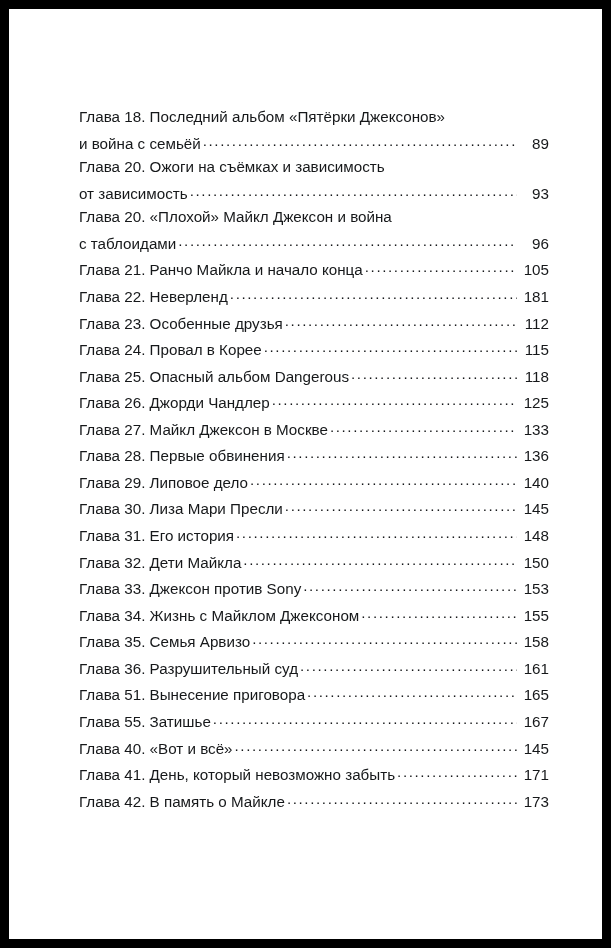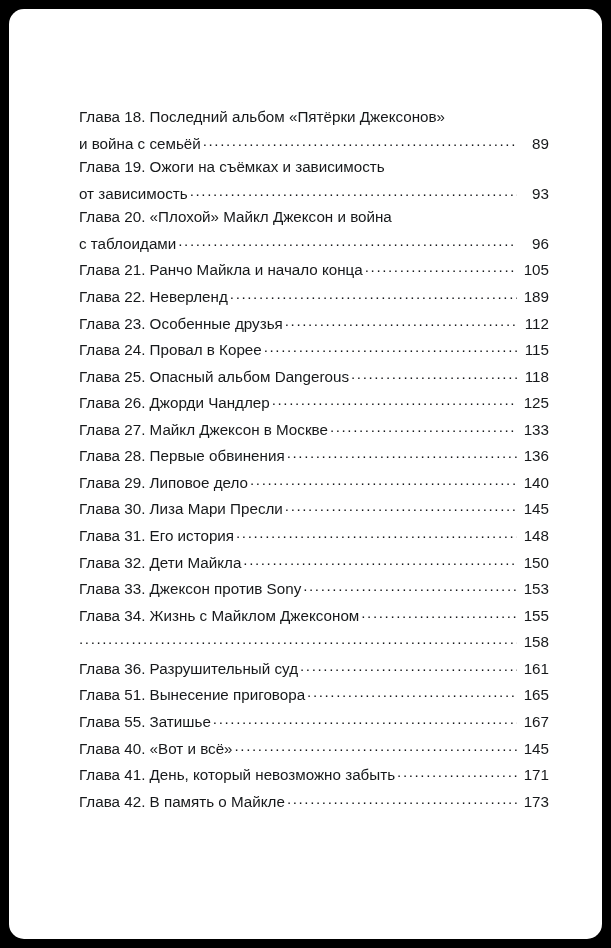--- a/index.html
+++ b/index.html
@@ -13,21 +13,20 @@
     font-family: "Liberation Sans", sans-serif;
   }
   .page {
     position: absolute;
     left: 9px;
     top: 9px;
     width: 593px;
     height: 930px;
     background: #ffffff;
     overflow: hidden;
-    border-radius: 15px;
   }
   .toc {
     position: absolute;
     left: 70px;
     top: 96px;
     width: 470px;
   }
   .toc-entry {
     display: flex;
     align-items: flex-end;
@@ -77,21 +76,21 @@
   <div class="toc" id="toc">
       <div class="toc-entry two-line">
         <div class="line1">Глава 18. Последний альбом «Пятёрки Джексонов»</div>
         <div class="line2">
           <span class="title">и война с семьёй</span>
           <span class="dots">...........................................................................................................................................</span>
           <span class="page-num">89</span>
         </div>
       </div>
       <div class="toc-entry two-line">
-        <div class="line1">Глава 19. Ожоги на съёмках и зависимость</div>
+        <div class="line1">Глава 20. Ожоги на съёмках и зависимость</div>
         <div class="line2">
           <span class="title">от зависимость</span>
           <span class="dots">...........................................................................................................................................</span>
           <span class="page-num">93</span>
         </div>
       </div>
       <div class="toc-entry two-line">
         <div class="line1">Глава 20. «Плохой» Майкл Джексон и война</div>
         <div class="line2">
           <span class="title">с таблоидами</span>
@@ -100,21 +99,21 @@
         </div>
       </div>
       <div class="toc-entry">
         <span class="title">Глава 21. Ранчо Майкла и начало конца</span>
         <span class="dots">...........................................................................................................................................</span>
         <span class="page-num">105</span>
       </div>
       <div class="toc-entry">
         <span class="title">Глава 22. Неверленд</span>
         <span class="dots">...........................................................................................................................................</span>
-        <span class="page-num">189</span>
+        <span class="page-num">181</span>
       </div>
       <div class="toc-entry">
         <span class="title">Глава 23. Особенные друзья</span>
         <span class="dots">...........................................................................................................................................</span>
         <span class="page-num">112</span>
       </div>
       <div class="toc-entry">
         <span class="title">Глава 24. Провал в Корее</span>
         <span class="dots">...........................................................................................................................................</span>
         <span class="page-num">115</span>
@@ -163,20 +162,21 @@
         <span class="title">Глава 33. Джексон против Sony</span>
         <span class="dots">...........................................................................................................................................</span>
         <span class="page-num">153</span>
       </div>
       <div class="toc-entry">
         <span class="title">Глава 34. Жизнь с Майклом Джексоном</span>
         <span class="dots">...........................................................................................................................................</span>
         <span class="page-num">155</span>
       </div>
       <div class="toc-entry">
+        <span class="title">Глава 35. Семья Арвизо</span>
         <span class="dots">...........................................................................................................................................</span>
         <span class="page-num">158</span>
       </div>
       <div class="toc-entry">
         <span class="title">Глава 36. Разрушительный суд</span>
         <span class="dots">...........................................................................................................................................</span>
         <span class="page-num">161</span>
       </div>
       <div class="toc-entry">
         <span class="title">Глава 51. Вынесение приговора</span>

